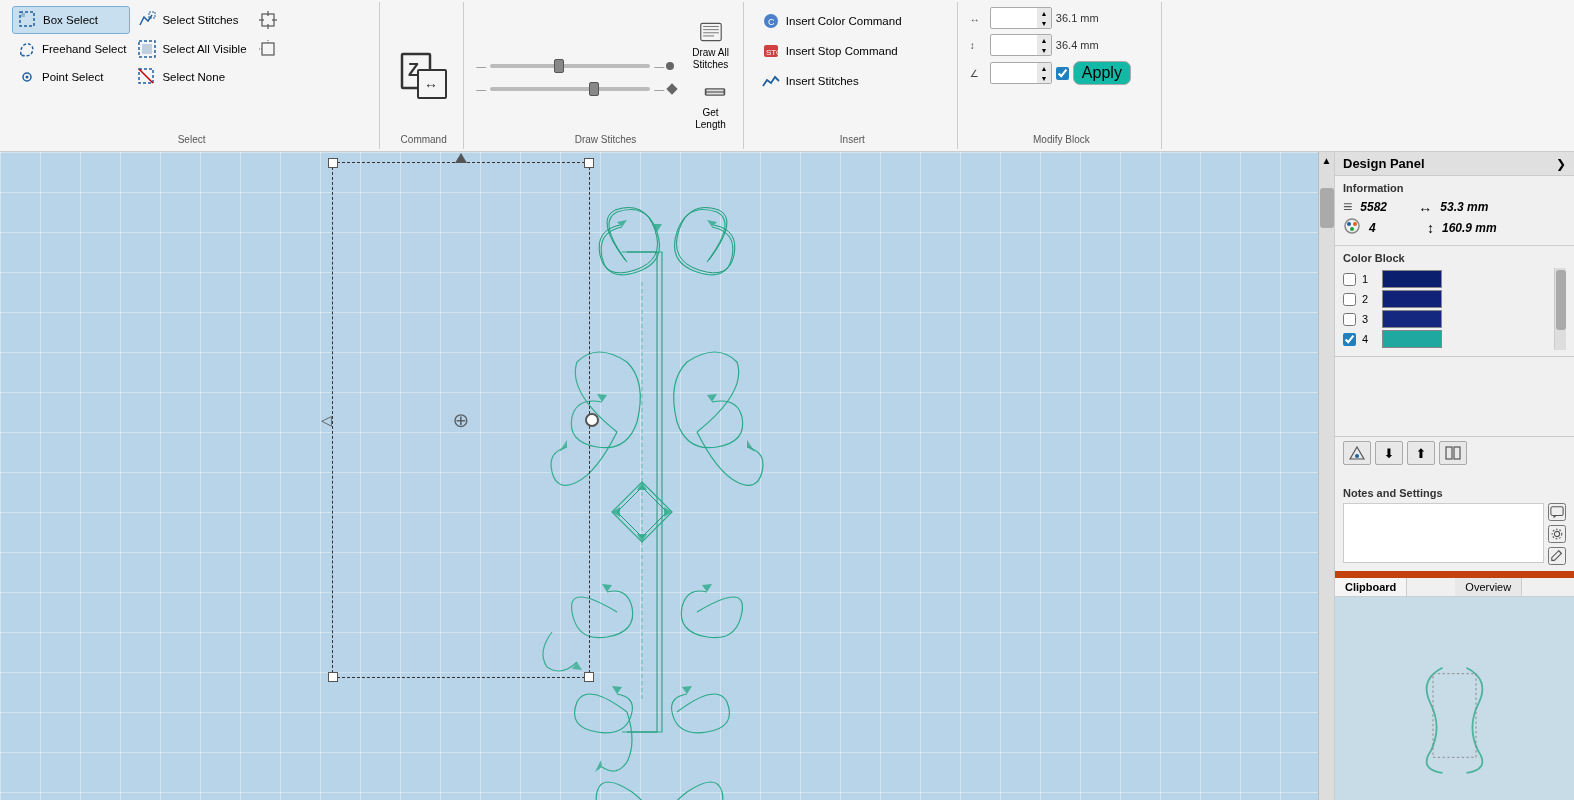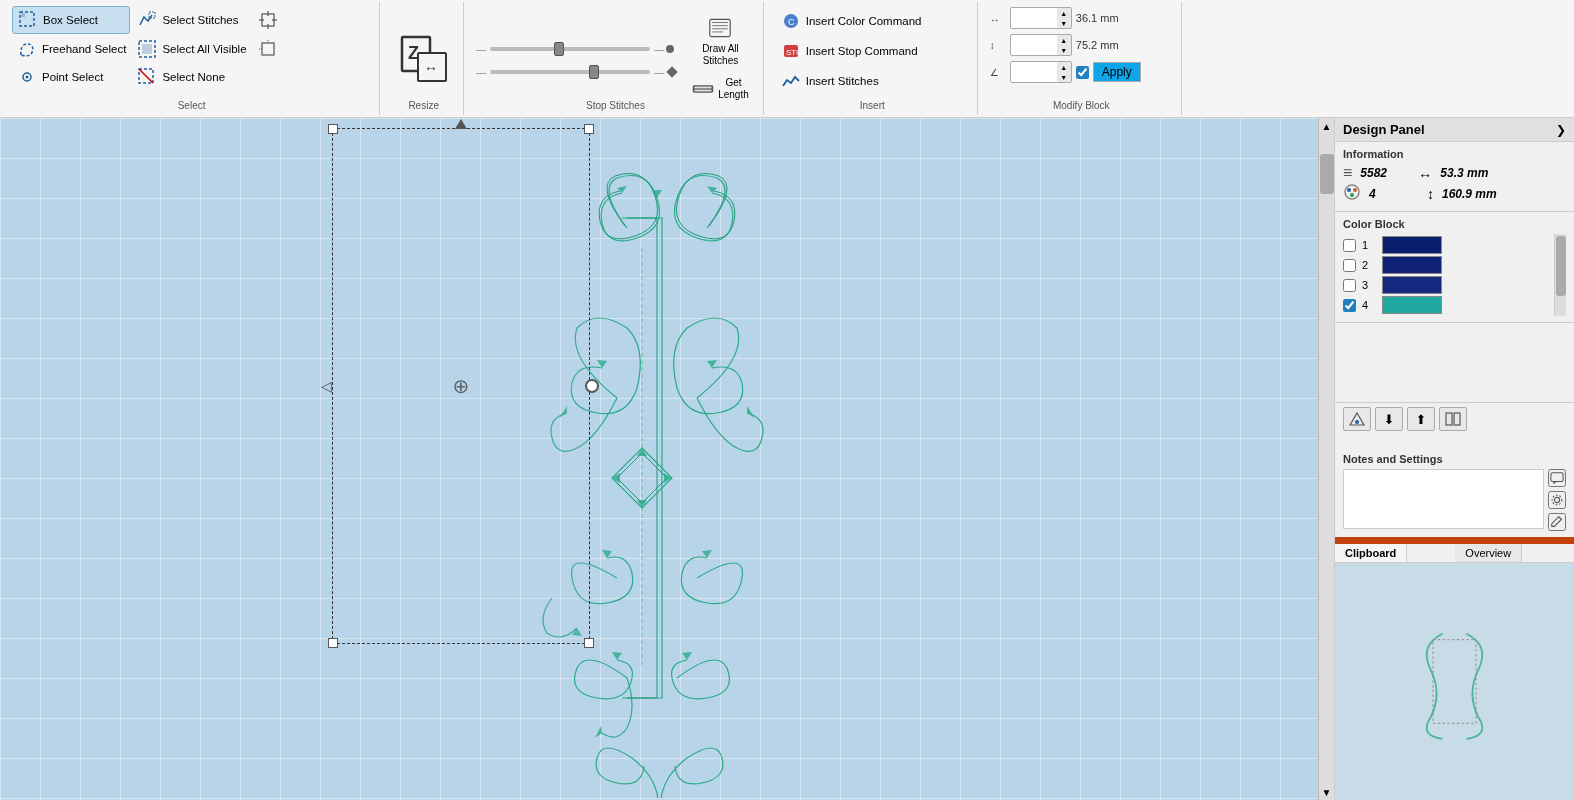--- a/index.html
+++ b/index.html
@@ -4,21 +4,21 @@
   <style>
     * { box-sizing: border-box; margin: 0; padding: 0; }
     body { font-family: 'Segoe UI', Arial, sans-serif; font-size: 12px; background: #f0f0f0; overflow: hidden; width: 1574px; height: 800px; }
 
     
     .toolbar {
       display: flex;
       align-items: stretch;
       background: #f5f5f5;
       border-bottom: 1px solid #ccc;
-      height: 118px;
+      height: 152px;
       padding: 2px 4px;
       gap: 4px;
     }
     .toolbar-group {
       display: flex;
       flex-direction: column;
       align-items: flex-start;
       border-right: 1px solid #ccc;
       padding: 4px 8px;
       min-width: 80px;
@@ -58,22 +58,22 @@
     .slider-thumb { width: 10px; height: 14px; background: #888; border: 1px solid #555; border-radius: 2px; position: absolute; top: -5px; cursor: pointer; }
     .modify-row { display: flex; align-items: center; gap: 4px; margin: 1px 0; }
     .spinbox { display: flex; align-items: center; border: 1px solid #aaa; background: white; border-radius: 2px; }
     .spinbox input { width: 46px; border: none; outline: none; padding: 1px 3px; font-size: 11px; text-align: right; }
     .spinbox-btns { display: flex; flex-direction: column; }
     .spinbox-btns button { width: 14px; height: 10px; font-size: 7px; border: none; background: #e8e8e8; cursor: pointer; line-height: 1; padding: 0; }
     .mod-label { font-size: 10px; color: #444; min-width: 16px; }
     .dim-display { font-size: 11px; color: #333; min-width: 55px; }
     .apply-btn {
       display: flex; align-items: center; gap: 4px;
-      padding: 2px 8px; background: #0ea5e9; border: 1px solid #aaa;
-      border-radius: 0; cursor: pointer; font-size: 12px;
+      padding: 2px 8px; background: #14b8a6; border: 1px solid #aaa;
+      border-radius: 7px; cursor: pointer; font-size: 16px;
     }
     .checkbox-apply { width: 13px; height: 13px; accent-color: #2080c0; }
 
     
     .main-area {
       display: flex;
       height: calc(800px - 118px);
     }
 
     
@@ -261,21 +261,21 @@
 
   <div class="toolbar-group resize-group" style="min-width:80px; align-items:center; justify-content:center;">
     <div style="display:flex; flex-direction:column; align-items:center; justify-content:center; height:80px;">
       <svg width="52" height="52" viewBox="0 0 52 52">
         <rect x="4" y="4" width="28" height="34" rx="1" fill="none" stroke="#333" stroke-width="2.5"></rect>
         <text x="10" y="26" font-size="18" font-weight="bold" fill="#333" font-family="Arial">Z</text>
         <rect x="20" y="20" width="28" height="28" rx="1" fill="#f5f5f5" stroke="#333" stroke-width="2"></rect>
         <text x="26" y="38" font-size="14" fill="#333" font-family="Arial">↔</text>
       </svg>
     </div>
-    <span class="toolbar-group-label">Resize</span>
+    <span class="toolbar-group-label">Command</span>
   </div>
 
   <div class="toolbar-group" style="min-width:260px; flex-direction:row; align-items:center; gap:8px;">
     <div style="display:flex; flex-direction:column; gap:8px; flex:1; padding-top:4px;">
       <div class="slider-row">
         <span style="font-size:10px;color:#888;">—</span>
         <div class="slider-track">
           <div class="slider-thumb" style="left:40%;"></div>
         </div>
         <span style="font-size:10px;color:#888; display:flex; align-items:center; gap:2px;">— <span style="display:inline-block;width:8px;height:8px;background:#666;border-radius:50%;"></span></span>
@@ -294,33 +294,33 @@
           <svg width="28" height="24" viewBox="0 0 28 24">
               <rect x="1" y="1" width="26" height="22" rx="2" fill="none" stroke="#555" stroke-width="1.5"></rect>
               <line x1="4" y1="5" x2="24" y2="5" stroke="#555" stroke-width="1"></line>
               <line x1="4" y1="9" x2="24" y2="9" stroke="#555" stroke-width="1"></line>
               <line x1="4" y1="13" x2="24" y2="13" stroke="#555" stroke-width="1"></line>
               <line x1="4" y1="17" x2="18" y2="17" stroke="#555" stroke-width="1"></line>
             </svg>
         </span>
         <span style="font-size:10px; text-align:center; line-height:1.2;">Draw All<br>Stitches</span>
       </button>
-      <button class="toolbar-btn" style="align-items:center; padding:2px 6px;">
+      <button class="toolbar-btn" style="flex-direction:column; align-items:flex-end; padding:2px 6px;">
         <span class="btn-icon">
           <svg width="28" height="24" viewBox="0 0 28 24">
               <rect x="2" y="8" width="24" height="8" rx="1" fill="#e0e0e0" stroke="#555" stroke-width="1.5"></rect>
               <line x1="2" y1="12" x2="26" y2="12" stroke="#555" stroke-width="1.5"></line>
               <line x1="2" y1="8" x2="2" y2="16" stroke="#555" stroke-width="2"></line>
               <line x1="26" y1="8" x2="26" y2="16" stroke="#555" stroke-width="2"></line>
             </svg>
         </span>
         <span style="font-size:10px; text-align:center; line-height:1.2;">Get<br>Length</span>
       </button>
     </div>
-    <span class="toolbar-group-label">Stop Stitches</span>
+    <span class="toolbar-group-label">Draw Stitches</span>
   </div>
 
   <div class="toolbar-group" style="min-width:210px;">
     <button class="toolbar-btn" style="margin:2px 0;">
       <span class="btn-icon">
         <svg width="20" height="18" viewBox="0 0 20 18">
             <circle cx="10" cy="9" r="7" fill="#2060c0" opacity="0.8"></circle>
             <text x="7" y="13" font-size="9" fill="white" font-family="Arial">C</text>
           </svg>
       </span>
@@ -360,21 +360,21 @@
     </div>
     <div class="modify-row">
       <span class="mod-label">↕</span>
       <div class="spinbox">
         <input type="text" style="">
         <div class="spinbox-btns">
           <button>▲</button>
           <button>▼</button>
         </div>
       </div>
-      <span class="dim-display">75.2 mm</span>
+      <span class="dim-display">36.4 mm</span>
     </div>
     <div class="modify-row">
       <span class="mod-label">∠</span>
       <div class="spinbox">
         <input type="text" style="">
         <div class="spinbox-btns">
           <button>▲</button>
           <button>▼</button>
         </div>
       </div>

